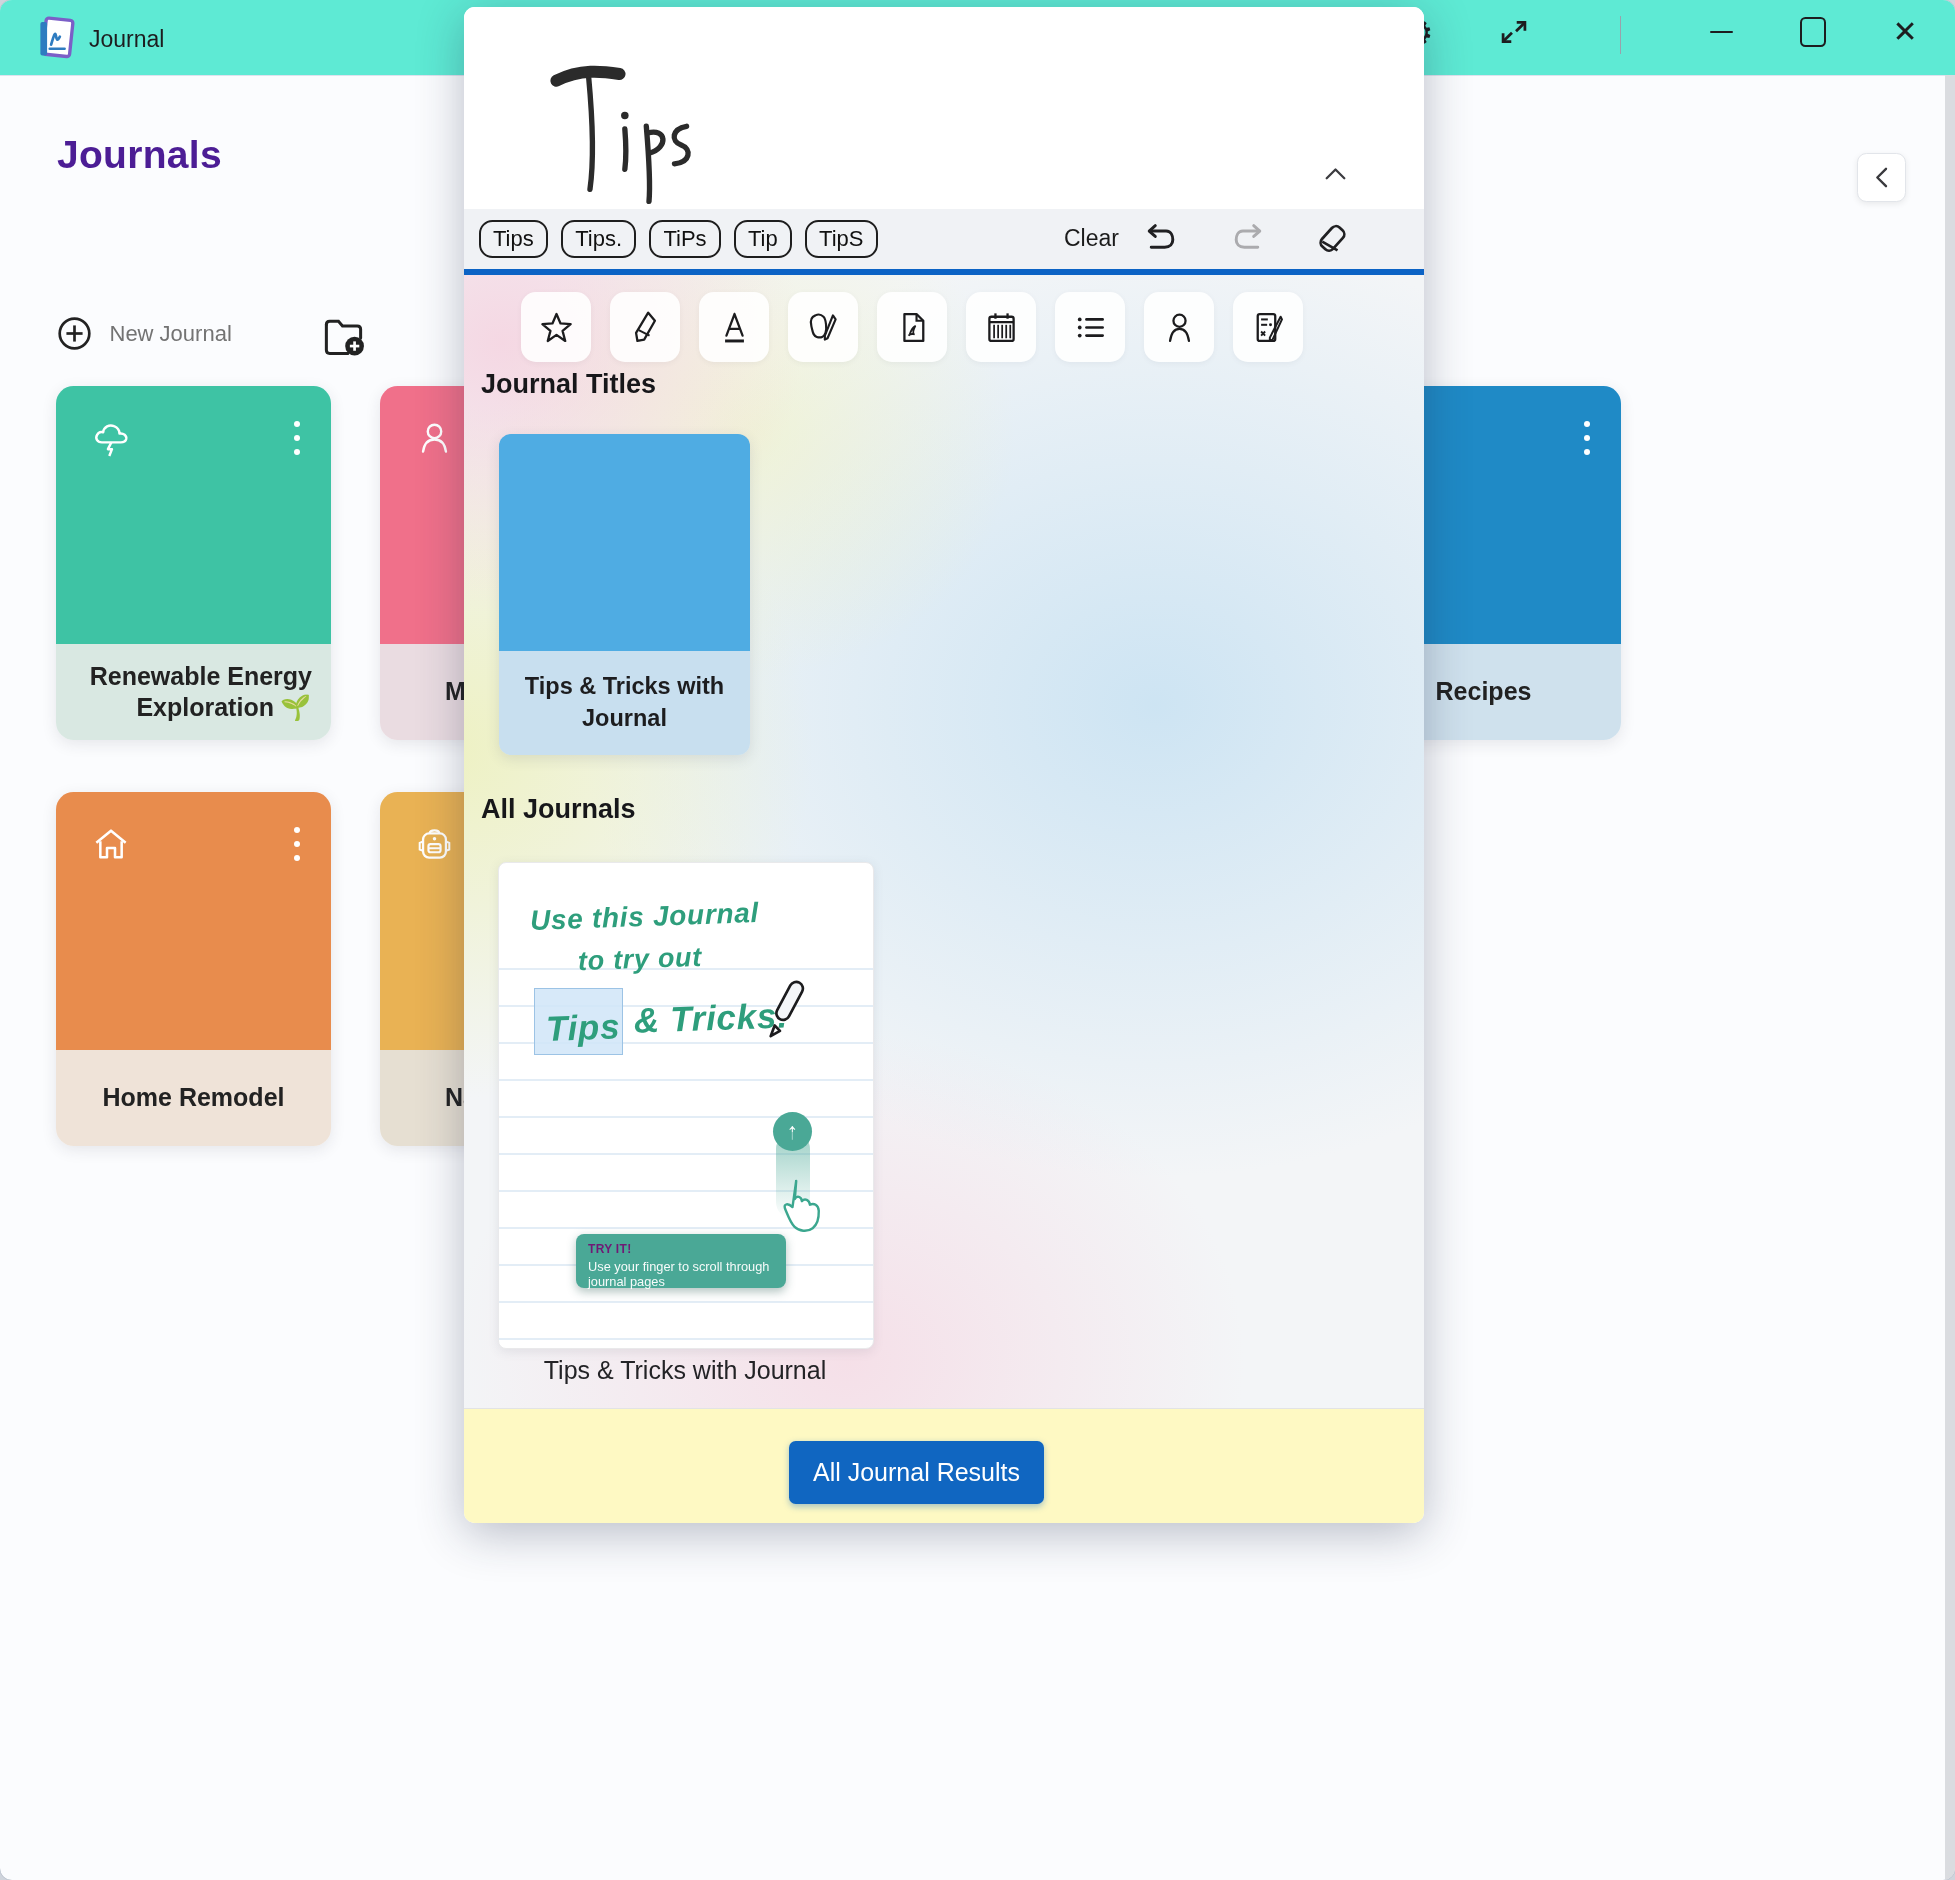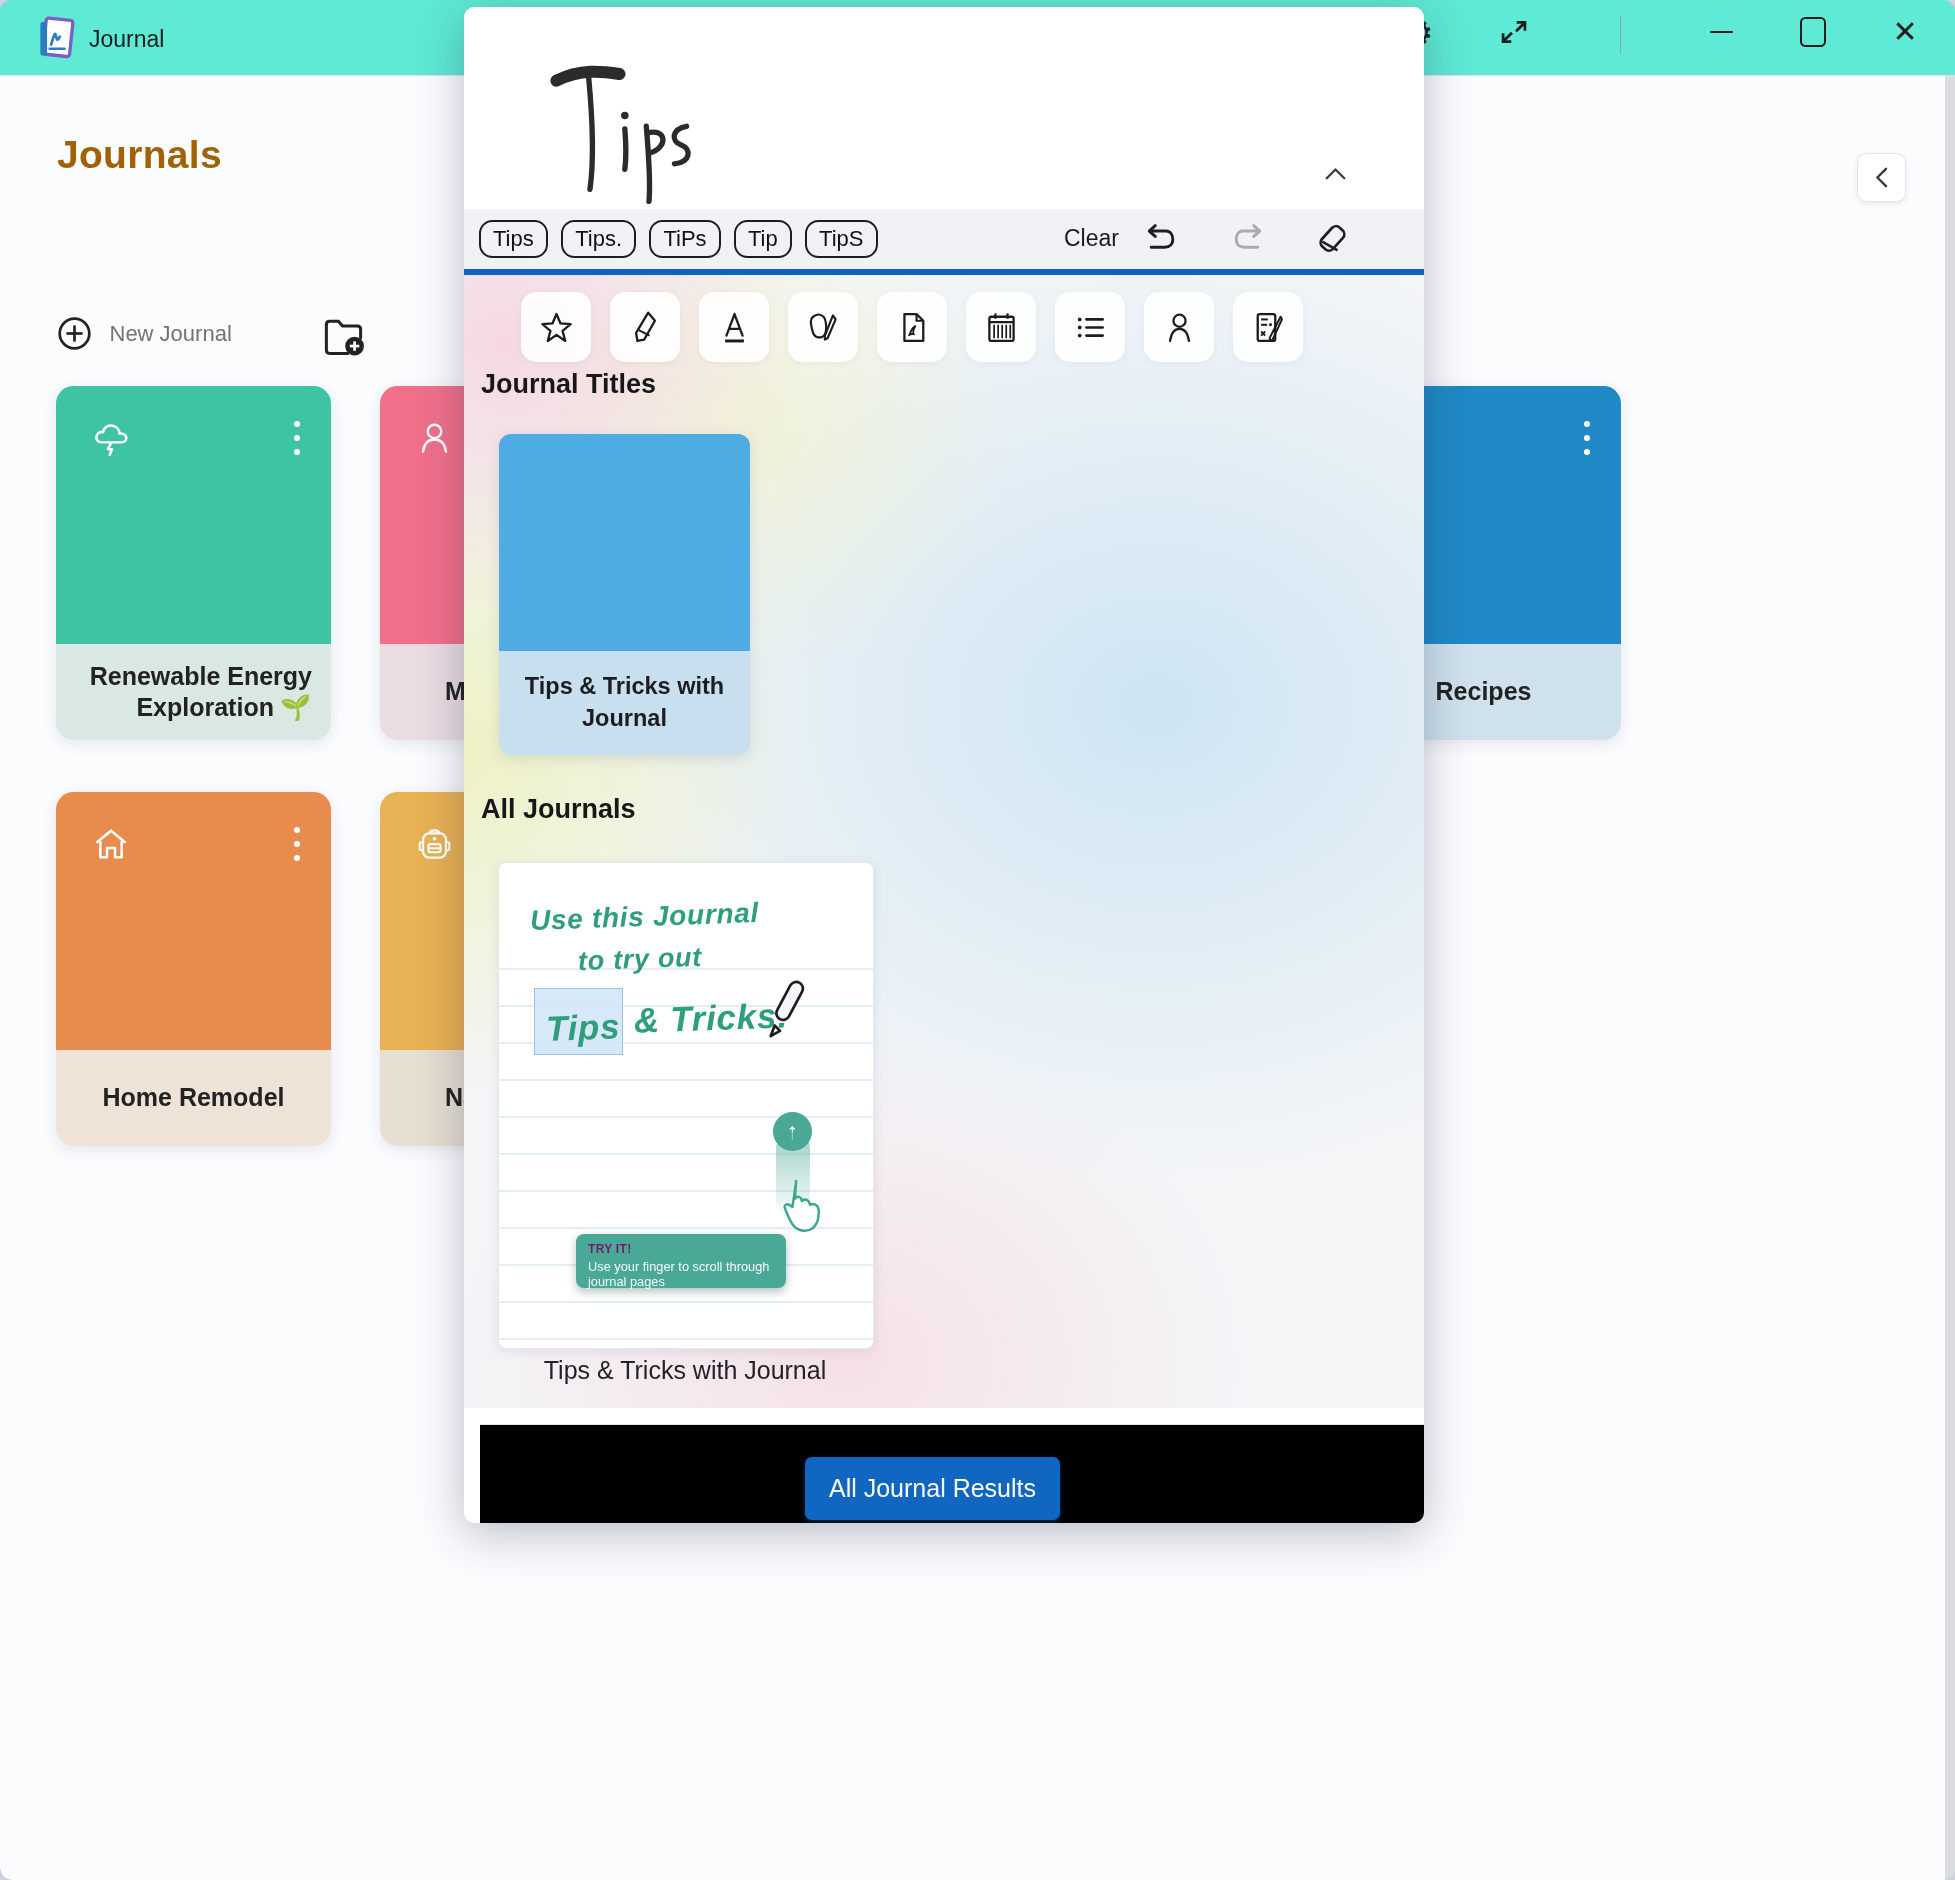--- a/index.html
+++ b/index.html
@@ -11,21 +11,21 @@
   .titlebar{left:0;top:0;width:1955px;height:75px;background:#5eead4;border-bottom:0.7px solid #DDE3EE;padding-left:44px;}
   .app-title{left:89px;top:25.5px;font-size:23px;color:#1d1d1f;}
   .tb-btn{width:48px;height:48px;top:8px;display:flex;align-items:center;justify-content:center;color:#1d1d1f;}
   .tb-divider{left:1620px;top:16px;width:1.3px;height:38px;background:#9AA1AB;}
   .min-glyph{width:23px;height:2.7px;background:#1d1d1f;border-radius:1.3px;}
   .max-glyph{width:21.5px;height:25.5px;border:2.7px solid #1d1d1f;border-radius:5.4px;}
   .close-glyph{font-size:30px;line-height:1;color:#1d1d1f;}
   .gear-glyph{font-size:35px;line-height:1;}
 
   
-  .page-heading{left:57px;top:133px;font-size:39px;font-weight:600;color:#a16207;letter-spacing:0.3px;}
+  .page-heading{left:57px;top:133px;font-size:39px;font-weight:600;color:#4c1d95;letter-spacing:0.3px;}
   .newj-row{left:57px;top:316px;display:flex;align-items:center;gap:17.5px;}
   .newj-label{font-size:22px;color:#737373;}
   .folderplus{left:321px;top:315px;}
 
   .card{width:275px;height:354px;border-radius:17.5px;overflow:hidden;box-shadow:0 4px 15px rgba(40,40,60,.10);}
   .card-top{position:absolute;left:0;top:0;width:100%;height:258px;}
   .card-label{position:absolute;left:0;bottom:0;width:100%;height:96px;display:flex;align-items:center;justify-content:center;text-align:center;font-size:25px;font-weight:600;color:#222;padding:0 19px;box-sizing:border-box;line-height:1.25;}
   .card-label.left{justify-content:flex-start;text-align:left;padding-left:65px;}
   .card-icon{position:absolute;left:35px;top:32px;}
   .kebab{position:absolute;right:31px;top:35px;display:flex;flex-direction:column;gap:8px;align-items:center;}
@@ -86,21 +86,21 @@
   .pen-illu{position:absolute;left:261px;top:113px;}
 
   .scroll-circle{position:absolute;left:274px;top:249px;width:39px;height:39px;border-radius:50%;background:#4AA896;display:flex;align-items:center;justify-content:center;color:#fff;font-size:23px;}
   .scroll-track{position:absolute;left:277px;top:269px;width:34px;height:87px;border-radius:17.5px;background:linear-gradient(to bottom, rgba(74,168,150,.55), rgba(74,168,150,0));}
   .hand-icon{position:absolute;left:282px;top:316px;}
   .tooltip{position:absolute;left:77px;top:371px;width:210px;height:54px;background:#4AA896;border-radius:8px;box-shadow:0 3.4px 9.4px rgba(40,90,80,.35);padding:8px 12px;box-sizing:border-box;}
   .tt-title{font-size:12px;font-weight:700;color:#701a75;letter-spacing:0.3px;}
   .tt-text{font-size:12.8px;color:rgba(255,255,255,.95);margin-top:3.4px;}
   .thumb-caption{position:absolute;left:34px;top:1081px;width:374px;text-align:center;font-size:25px;color:#232326;}
 
-  .panel-footer{position:absolute;left:16px;top:1401px;width:100%;height:114px;background:#000000;border-top:1.3px solid #E2E3E5;margin-top:16px;}
+  .panel-footer{position:absolute;left:0;top:1401px;width:100%;height:114px;background:#fef9c3;border-top:1.3px solid #E2E3E5;}
   .results-btn{position:absolute;left:325px;top:32px;width:255px;height:63px;background:#1066C1;border:none;border-radius:6.7px;
      color:#fff;font-size:25px;font-family:"Liberation Sans",sans-serif;box-shadow:0 2.7px 6.7px rgba(16,102,193,.35);}
   svg{display:block;}
 </style>
 </head>
 <body>
 
 <div class="screen">
 
   <div class="abs titlebar">

